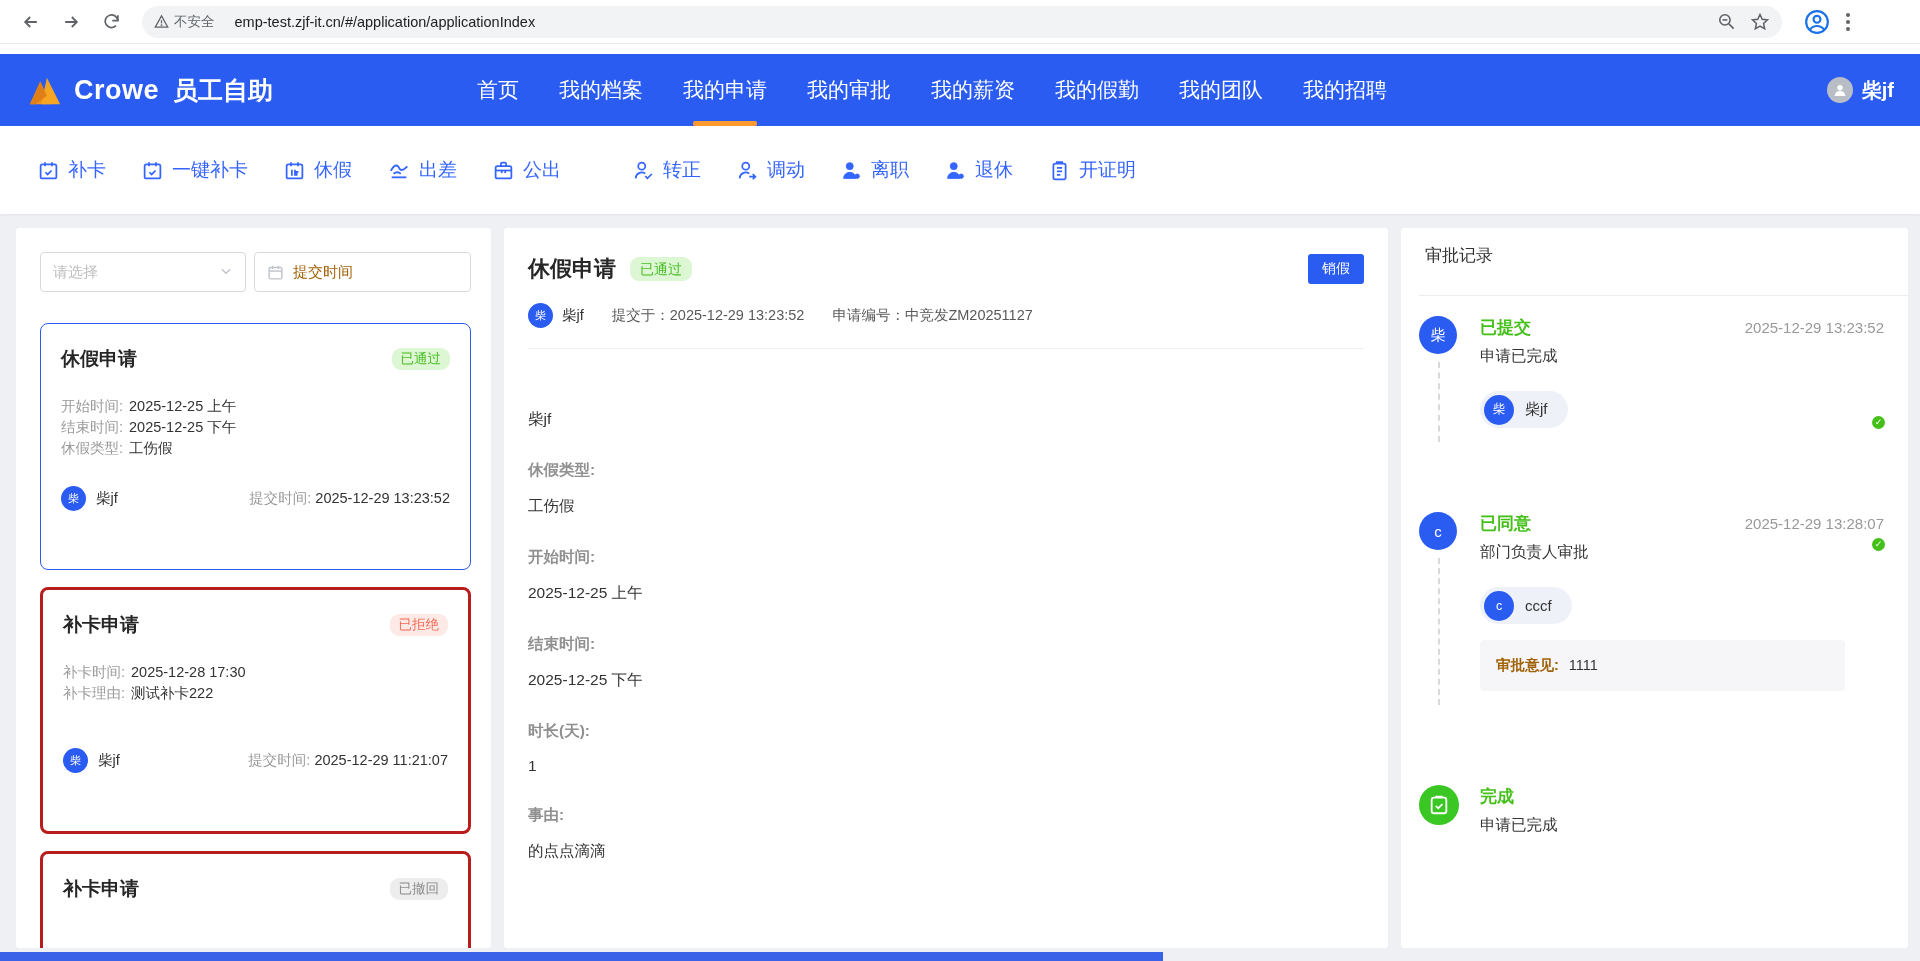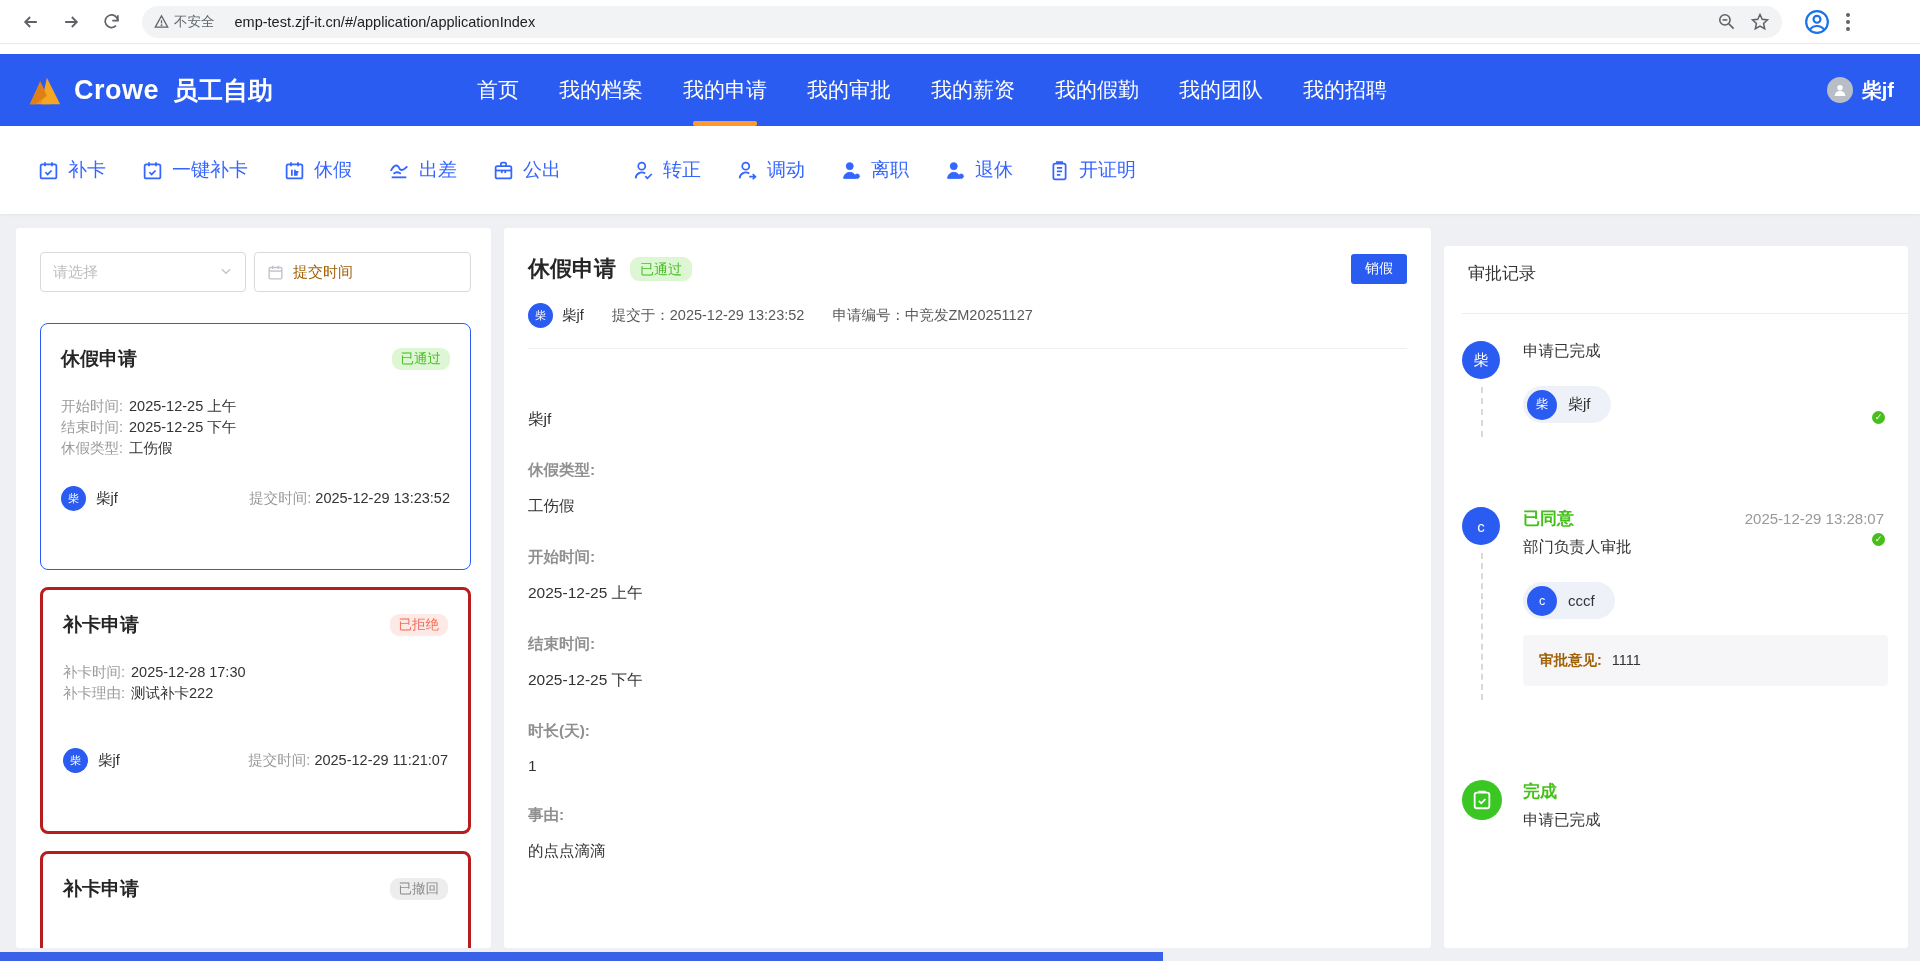--- a/index.html
+++ b/index.html
@@ -35,21 +35,21 @@
   .action-bar { height:88px; background:#ffffff; display:flex; align-items:center; padding-left:38px; box-shadow:0 1px 3px rgba(0,0,0,.05); }
   .action { display:flex; align-items:center; gap:9px; color:#3565ff; font-size:19px; margin-right:36px; cursor:pointer; white-space:nowrap; }
   .action.group-gap { margin-left:36px; }
   .action svg { display:block; }
 
   
   .content { display:flex; gap:13px; padding:14px 12px 0 16px; height:734px; }
   .panel { background:#fff; border-radius:3px; }
   .panel.left  { width:475px; padding:24px 20px 0 24px; overflow:hidden; }
   .panel.main  { flex:1; padding:26px 24px; position:relative; }
-  .panel.right { width:464px; padding:16px 24px 0 18px; overflow:hidden;margin-top:18px; }
+  .panel.right { width:507px; padding:16px 24px 0 18px; overflow:hidden; }
 
   
   .filter-row { display:flex; gap:8px; }
   .f-select { width:206px; height:40px; border:1px solid #d9d9d9; border-radius:4px; display:flex; align-items:center; padding:0 12px; color:#bfbfbf; font-size:15px; background:#fff; cursor:pointer; }
   .f-select .chev { margin-left:auto; }
   .f-date { flex:1; height:40px; border:1px solid #d9d9d9; border-radius:4px; display:flex; align-items:center; gap:9px; padding:0 12px; color:#a16207; font-size:15px; background:#fff; cursor:pointer; }
 
   
   .card { border:3px solid #b91c1c; border-radius:8px; height:247px; margin-top:17px; position:relative; padding:22px 20px; background:#fff; cursor:pointer; }
   .card.first { margin-top:31px; }
@@ -408,20 +408,24 @@
 
   <div class="panel right">
     <div class="ap-title" style="padding-left:6px;">审批记录</div>
     <div class="ap-divider"></div>
     <div class="timeline">
 
       <div class="step gap1">
         <div class="step-line"></div>
         <div class="step-avatar">柴</div>
         <div class="check-badge">✓</div>
+        <div class="step-head">
+          <span class="step-status">已提交</span>
+          <span class="step-time">2025-12-29 13:23:52</span>
+        </div>
         <div class="step-desc">申请已完成</div>
         <div class="person-pill">
           <span class="pill-avatar">柴</span>
           <span class="pill-name">柴jf</span>
         </div>
       </div>
 
       <div class="step gap2">
         <div class="step-line"></div>
         <div class="step-avatar">c</div>

